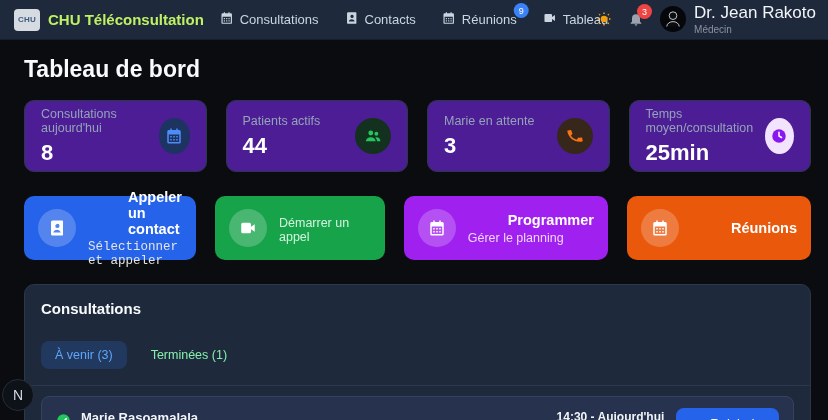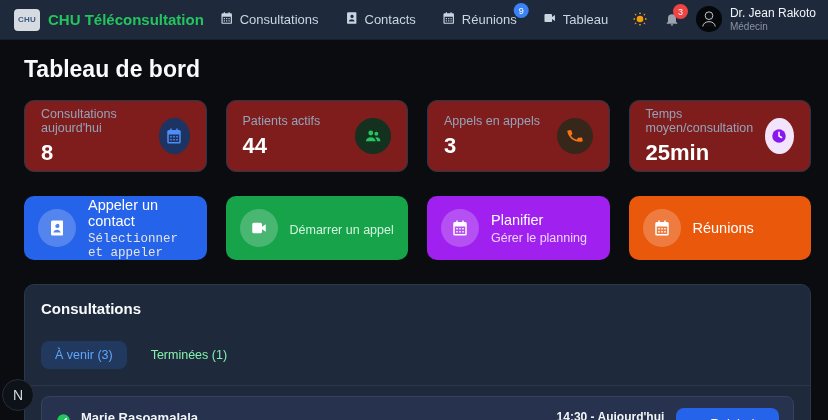--- a/index.html
+++ b/index.html
@@ -14,21 +14,21 @@
   .navbar {
     height:40px; background:#1e293b; display:flex; align-items:center;
     padding:0 14px; position:relative; border-bottom:1px solid #15202f;
   }
   .brand { display:flex; align-items:center; gap:8px; cursor:pointer; }
   .logo {
     width:26px; height:22px; border-radius:4px; background:#d6dbe2;
     display:flex; align-items:center; justify-content:center;
     font-size:8px; font-weight:bold; color:#3b5a82; letter-spacing:.2px;
   }
-  .brand-title { color:#22c55e; font-size:15px; font-weight:bold; }
+  .brand-title { color:#bef264; font-size:15px; font-weight:bold; }
   .nav-center {
     position:absolute; left:50%; transform:translateX(-50%);
     display:flex; align-items:center; gap:26px;
   }
   .nav-item {
     display:flex; align-items:center; gap:6px; color:#cbd5e1; font-size:13px;
     cursor:pointer; position:relative;
   }
   .nav-item svg { width:14px; height:14px; fill:#cbd5e1; }
   .nav-badge {
@@ -44,33 +44,33 @@
     position:absolute; top:-7px; right:-8px; background:#ef4444; color:#fff;
     font-size:9px; min-width:15px; height:15px; border-radius:8px;
     display:flex; align-items:center; justify-content:center;
   }
   .user-chip { display:flex; align-items:center; gap:8px; cursor:pointer; }
   .avatar {
     width:26px; height:26px; border-radius:50%; background:#05070a;
     display:flex; align-items:center; justify-content:center; overflow:hidden;
   }
   .avatar svg { width:20px; height:20px; fill:#e8eaee; }
-  .user-name { font-size:12px; color:#f1f5f9; line-height:1.2; }
+  .user-name { font-size:17px; color:#f1f5f9; line-height:1.2; }
   .user-role { font-size:10px; color:#8b93a2; line-height:1.2; }
 
   
   .main { margin:0 17px 0 24px; }
   .page-title { margin-top:16px; font-size:23px; font-weight:bold; color:#f8fafc; }
   .page-subtitle { margin-top:6px; font-size:13px; color:#94a3b8; }
 
   .stats-grid {
     margin-top:17px; display:grid; grid-template-columns:repeat(4,1fr); gap:19px;
   }
   .stat-card {
-    background:#7f1d1d; border:1px solid #2b374b; border-radius:10px;
+    background:#4c1d95; border:1px solid #2b374b; border-radius:10px;
     height:72px; padding:13px 16px; display:flex; justify-content:space-between;
     align-items:center;
   }
   .stat-label { font-size:12.5px; color:#94a3b8; }
   .stat-value { font-size:22px; font-weight:bold; color:#ffffff; margin-top:5px; }
   .stat-icon { width:36px; height:36px; border-radius:50%; display:flex; align-items:center; justify-content:center; }
   .stat-icon svg { width:18px; height:18px; }
   .si-blue   { background:#1d3361; } .si-blue svg  { fill:#4d8df7; }
   .si-green  { background:#14301f; } .si-green svg { fill:#22c55e; }
   .si-orange { background:#37271a; } .si-orange svg{ fill:#f97316; transform:rotate(-10deg); }
@@ -86,25 +86,25 @@
   }
   .ab-blue   { background:#2563eb; }
   .ab-green  { background:#16a34a; }
   .ab-purple { background:#a020f0; }
   .ab-orange { background:#ea580c; }
   .action-icon {
     width:38px; height:38px; min-width:38px; border-radius:50%;
     background:rgba(255,255,255,.22); display:flex; align-items:center; justify-content:center;
   }
   .action-icon svg { width:18px; height:18px; fill:#fff; }
-  .action-title { font-size:14.5px; font-weight:normal; color:#fff; }
+  .action-title { font-size:14.5px; font-weight:bold; color:#fff;margin-left:40px; }
   .action-sub { font-size:12.5px; margin-top:3px; }
   .ab-blue .action-sub   { color:#e5e5e5;font-family:Liberation Mono, monospace; }
   .ab-green .action-sub  { color:#d3f5df; }
-  .ab-purple .action-sub { color:#ecd7fc;text-align:center; }
+  .ab-purple .action-sub { color:#ecd7fc; }
   .ab-orange .action-sub { color:#fedcc5; }
 
   
   .panel {
     margin-top:24px; background:#1e293b; border:1px solid #2b374b;
     border-radius:10px; height:160px;
   }
   .panel-header { padding:15px 16px 0 16px; }
   .panel-title { font-size:15px; font-weight:bold; color:#f8fafc; }
   .tabs { display:flex; align-items:center; gap:10px; margin-top:24px; padding-bottom:16px; }
@@ -230,21 +230,21 @@
         <svg viewBox="0 0 24 24">
             <circle cx="9" cy="8" r="3.2"></circle>
             <circle cx="16.5" cy="9" r="2.6"></circle>
             <path d="M2.5 18.5c.4-3.2 3-5 6.5-5s6.1 1.8 6.5 5v.5h-13v-.5z"></path>
             <path d="M16.5 13.8c2.8 0 5 1.6 5.2 4.2v1h-4.3c-.1-2-.9-3.7-2.3-4.8.5-.3 1-.4 1.4-.4z"></path>
           </svg>
       </span>
     </div>
     <div class="stat-card">
       <div>
-        <div class="stat-label">Appels en appels</div>
+        <div class="stat-label">Marie en attente</div>
         <div class="stat-value">3</div>
       </div>
       <span class="stat-icon si-orange">
         <svg viewBox="0 0 24 24">
             <path d="M6.6 10.8c1.4 2.8 3.8 5.2 6.6 6.6l2.2-2.2c.3-.3.7-.4 1-.2 1.1.4 2.4.6 3.6.6.6 0 1 .4 1 1V20c0 .6-.4 1-1 1C10.4 21 3 13.6 3 4c0-.6.4-1 1-1h3.5c.6 0 1 .4 1 1 0 1.3.2 2.5.6 3.6.1.4 0 .7-.2 1l-2.3 2.2z"></path>
           </svg>
       </span>
     </div>
     <div class="stat-card">
       <div>
@@ -282,21 +282,21 @@
         <div class="action-sub">Démarrer un appel</div>
       </span>
     </button>
     <button class="action-btn ab-purple">
       <span class="action-icon">
         <svg viewBox="0 0 24 24">
             <path d="M7 2v2H5a2 2 0 0 0-2 2v14a2 2 0 0 0 2 2h14a2 2 0 0 0 2-2V6a2 2 0 0 0-2-2h-2V2h-2v2H9V2H7zm-2 8h14v10H5V10zm2 2v2h2v-2H7zm4 0v2h2v-2h-2zm4 0v2h2v-2h-2zM7 16v2h2v-2H7zm4 0v2h2v-2h-2zm4 0v2h2v-2h-2z"></path>
           </svg>
       </span>
       <span>
-        <div class="action-title">Planifier</div>
+        <div class="action-title">Programmer</div>
         <div class="action-sub">Gérer le planning</div>
       </span>
     </button>
     <button class="action-btn ab-orange">
       <span class="action-icon">
         <svg viewBox="0 0 24 24">
             <path d="M7 2v2H5a2 2 0 0 0-2 2v14a2 2 0 0 0 2 2h14a2 2 0 0 0 2-2V6a2 2 0 0 0-2-2h-2V2h-2v2H9V2H7zm-2 8h14v10H5V10zm2 2v2h2v-2H7zm4 0v2h2v-2h-2zm4 0v2h2v-2h-2zM7 16v2h2v-2H7zm4 0v2h2v-2h-2zm4 0v2h2v-2h-2z"></path>
           </svg>
       </span>
       <span>

